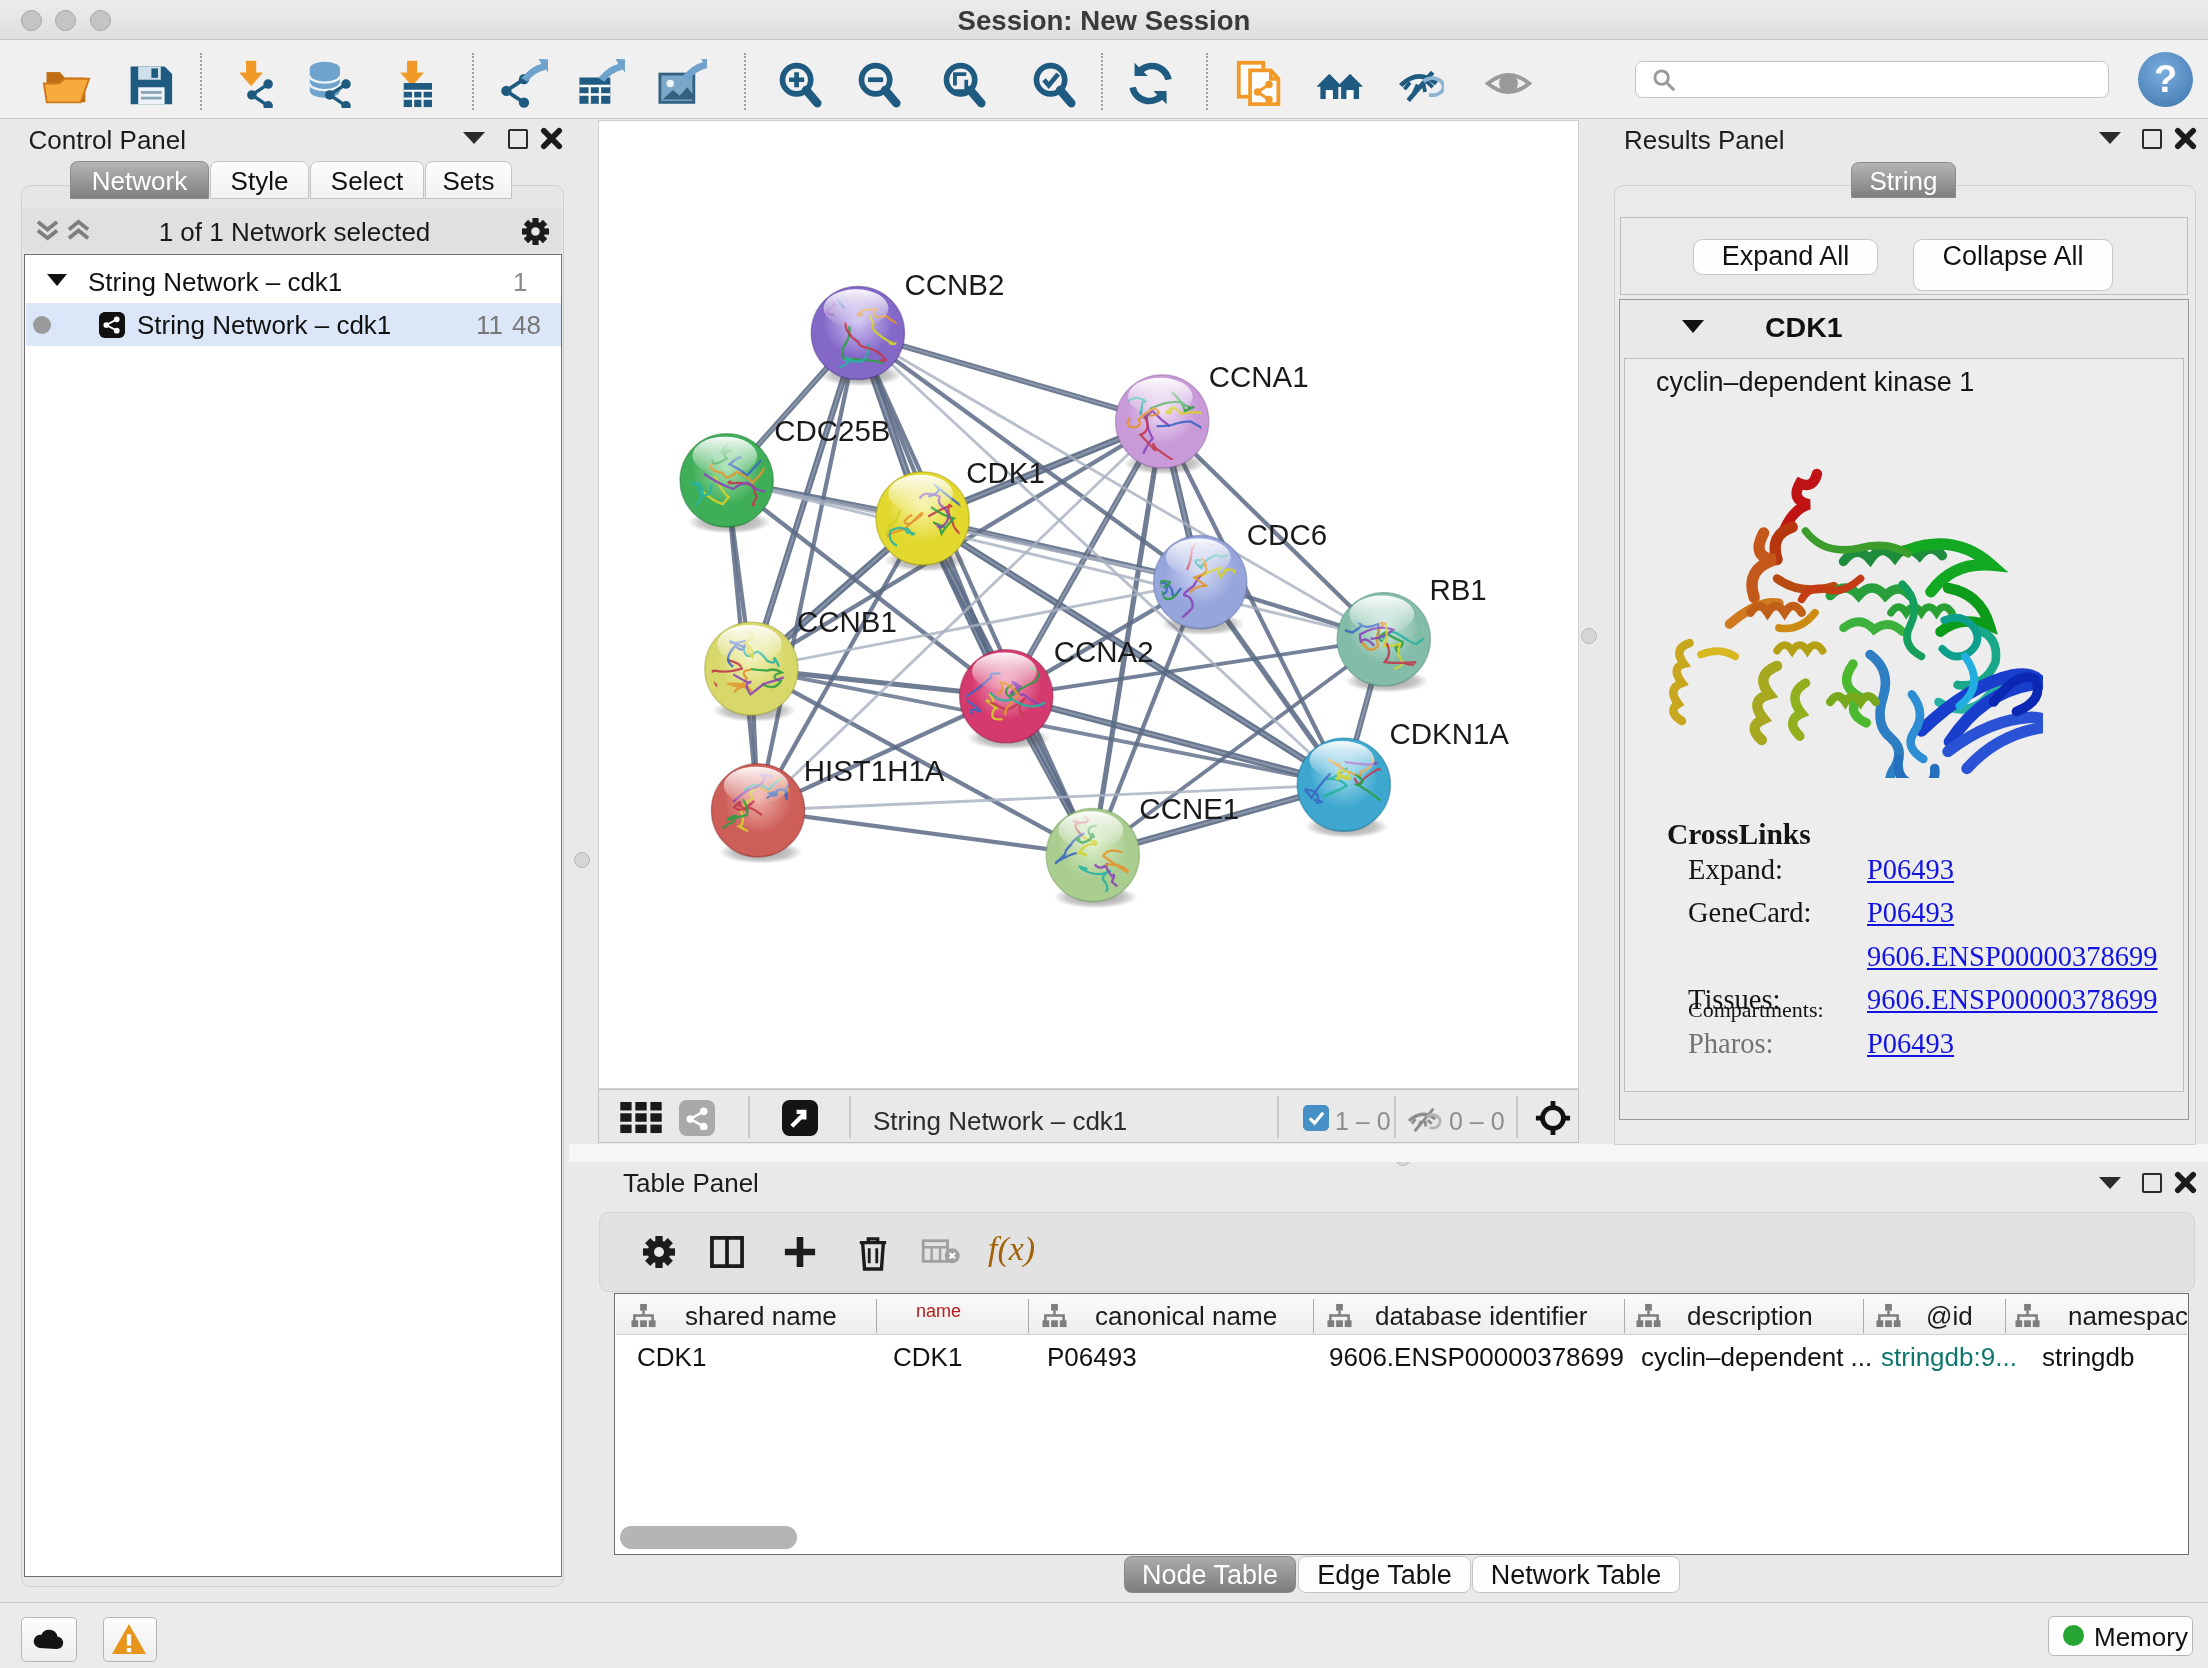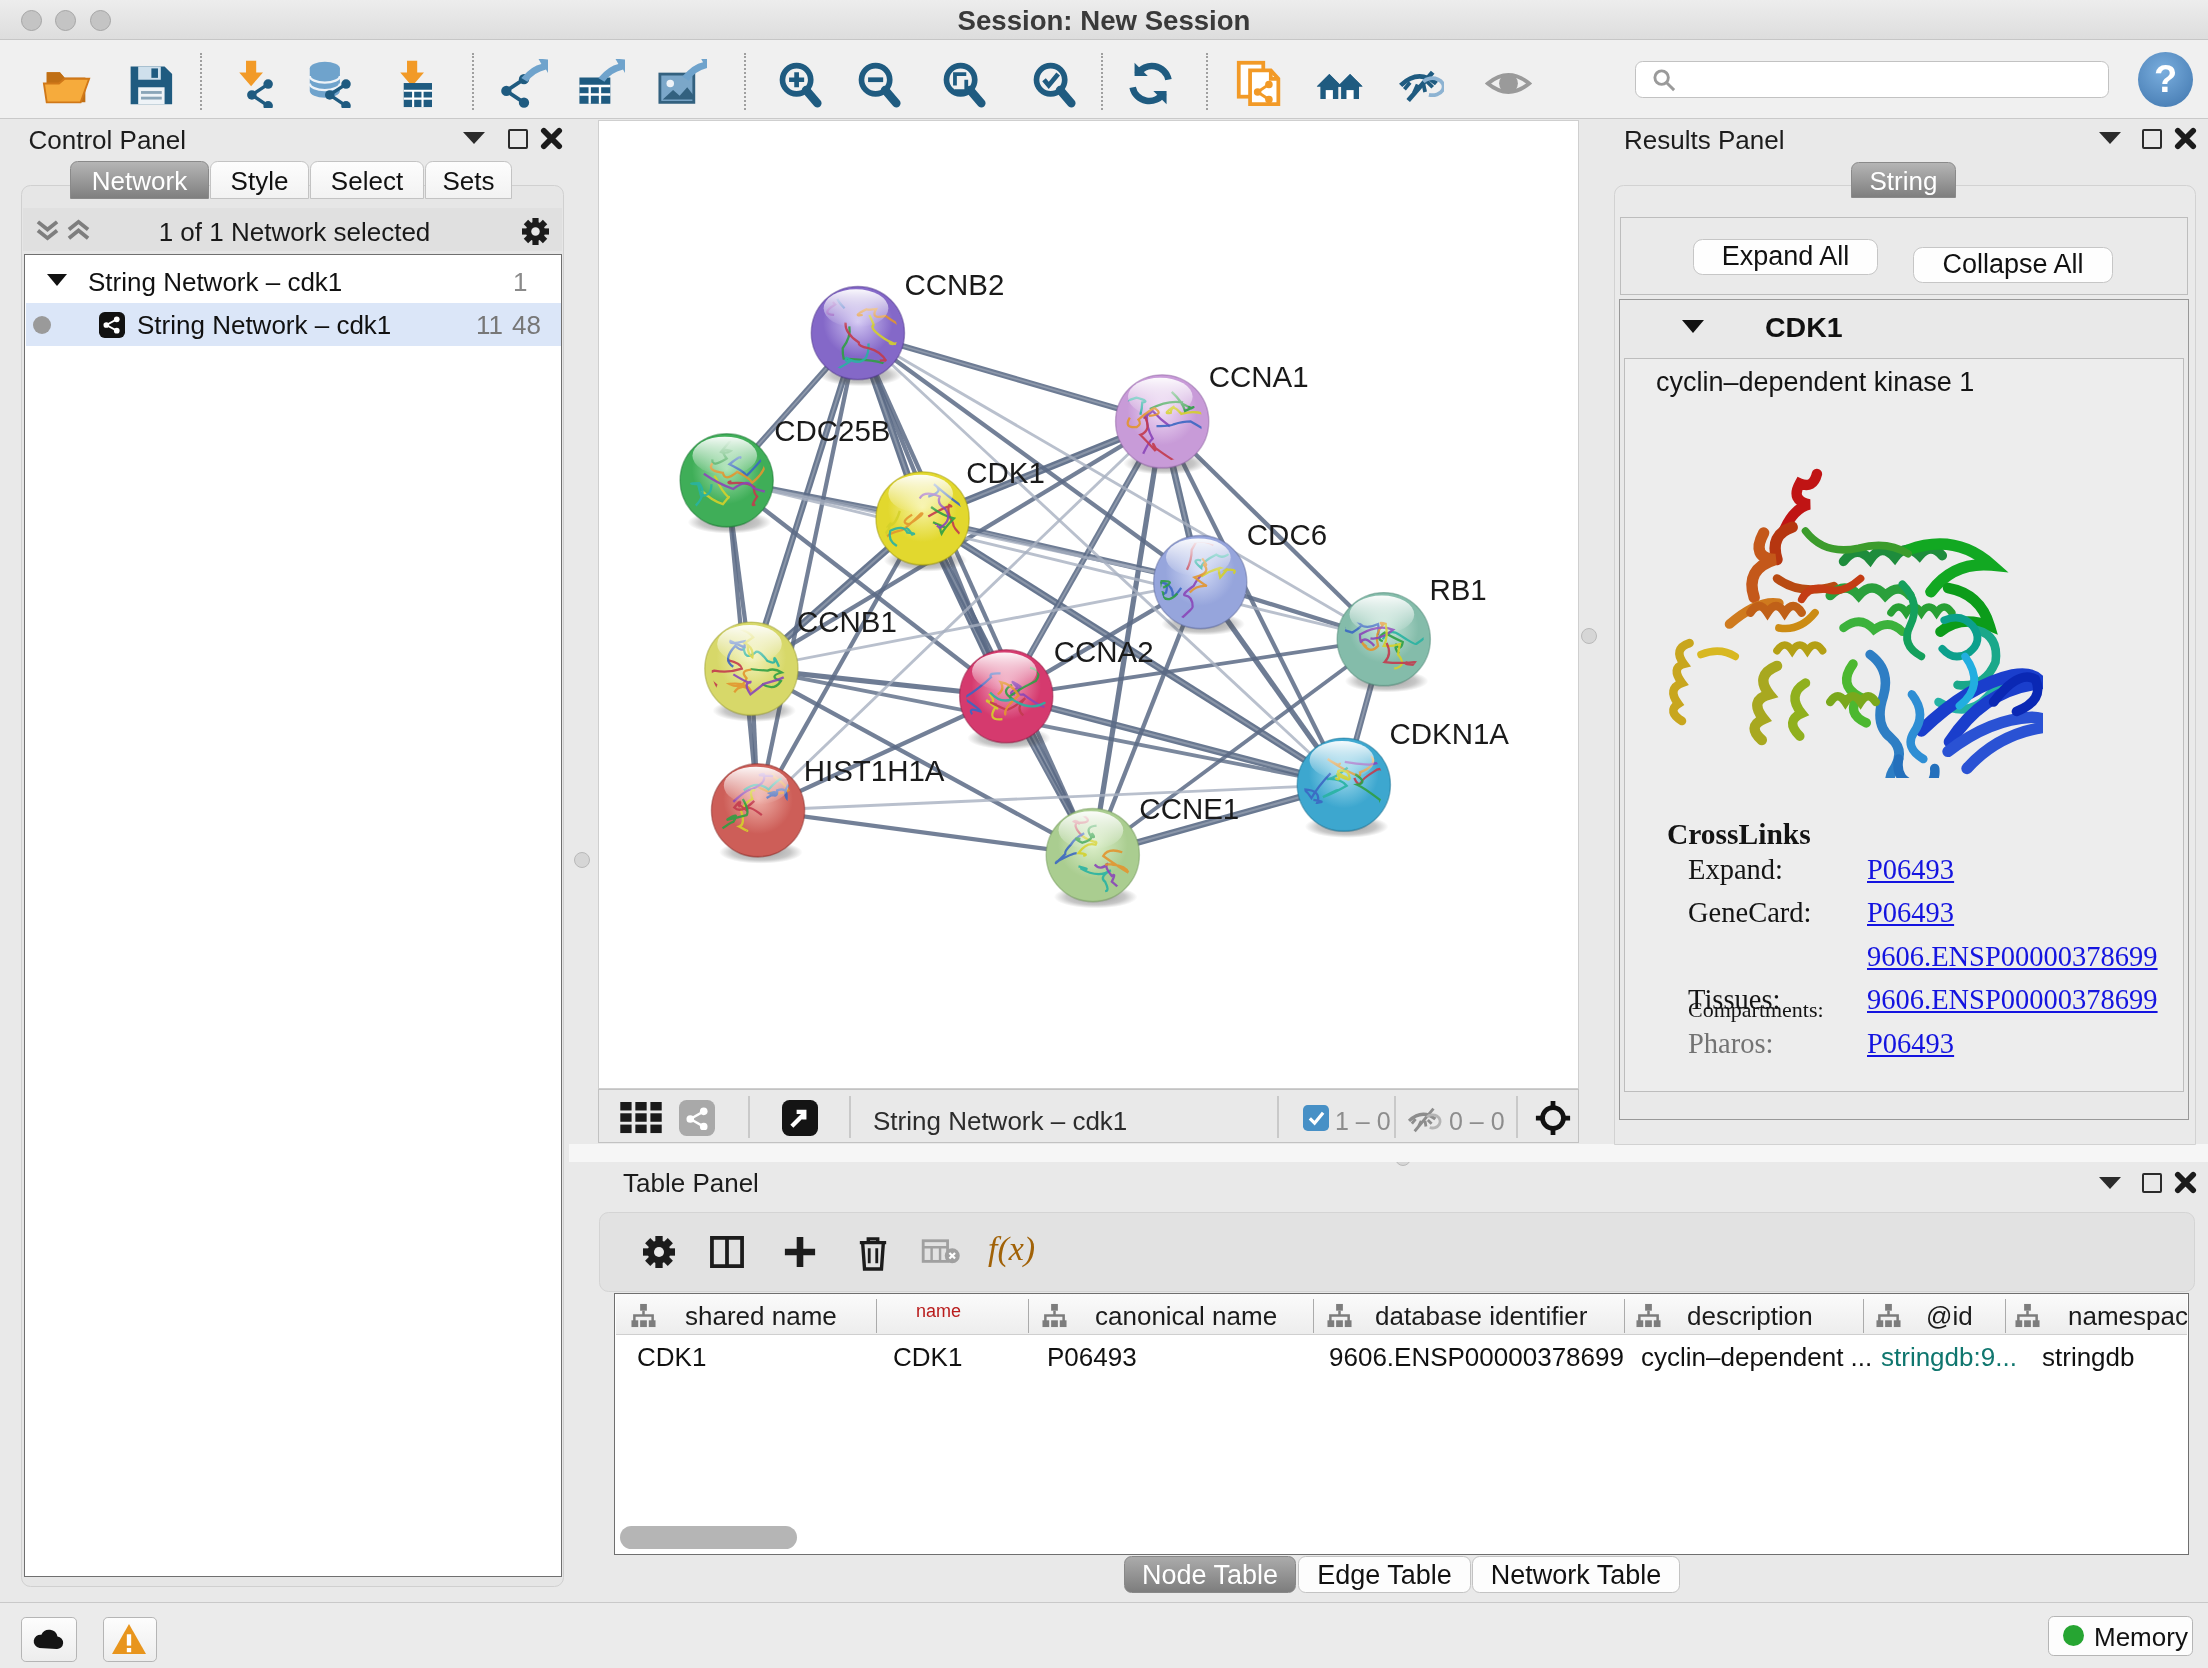--- a/index.html
+++ b/index.html
@@ -674,21 +674,21 @@
 <div class="abs ptitle" style="left:1624px;top:125px">Results Panel</div>
 <div style="position:absolute;left:2099px;top:132px;width:0;height:0;border-left:11.4px solid transparent;border-right:11.4px solid transparent;border-top:12.4px solid #2b2b2b"></div>
 <div style="position:absolute;left:2142px;top:129px;width:16px;height:16px;border:2.9px solid #2b2b2b;border-radius:1.9px"></div>
 <svg style="position:absolute;left:2174px;top:127px" width="23" height="23" viewBox="0 0 24 24">
     <path d="M4 4 L20 20 M20 4 L4 20" stroke="#1b1b1b" stroke-width="6" stroke-linecap="round"></path>
   </svg>
 <div class="abs" style="left:1614px;top:185px;width:582px;height:960px;background:#eaeaea;border:1px solid #d2d2d2;border-radius:9.5px 9.5px 0 0;box-sizing:border-box"></div>
 <div class="tab tabsel" style="left:1851px;top:162px;width:105px;height:36px;line-height:36px">String</div>
 <div class="abs" style="left:1620px;top:217px;width:568px;height:78px;border:1px solid #bdbdbd;background:#eaeaea;box-sizing:border-box"></div>
 <div class="btn" style="left:1693px;top:239px;width:185px;height:36px;line-height:32px">Expand All</div>
-<div class="btn" style="left:1913px;top:247px;width:200px;height:36px;line-height:32px">Collapse All</div>
+<div class="btn" style="left:1913px;top:239px;width:200px;height:52px;line-height:32px">Collapse All</div>
 <div class="abs" style="left:1619px;top:299px;width:570px;height:821px;border:1.9px solid #989898;background:#e9e9e9;box-sizing:border-box"></div>
 <div style="position:absolute;left:1682px;top:320px;width:0;height:0;border-left:11.4px solid transparent;border-right:11.4px solid transparent;border-top:13.3px solid #111"></div>
 <div class="abs" style="left:1765px;top:311px;font-size:28.5px;font-weight:bold;color:#111">CDK1</div>
 <div class="abs" style="left:1624px;top:358px;width:560px;height:734px;border:1px solid #bdbdbd;background:#ededed;box-sizing:border-box"></div>
 <div class="abs" style="left:1656px;top:367px;font-size:27px;color:#141414">cyclin–dependent kinase 1</div>
 <svg style="position:absolute;left:1663px;top:417px;" width="380" height="361" viewBox="0 0 400 380">
     <path d="M128 118 q10 -22 26 -26 q-20 -4 -10 -22 q14 6 18 -10" fill="none" stroke="#c01414" stroke-width="11" stroke-linecap="round" stroke-opacity="1.0"></path>
     <path d="M120 150 q-8 -26 16 -34" fill="none" stroke="#b63610" stroke-width="12" stroke-linecap="round" stroke-opacity="1.0"></path>
     <path d="M96 190 q-10 -30 22 -40 q-26 -2 -12 -28" fill="none" stroke="#c4581a" stroke-width="12" stroke-linecap="round" stroke-opacity="1.0"></path>
     <path d="M70 218 q30 -26 52 -22" fill="none" stroke="#cf7a1e" stroke-width="10" stroke-linecap="round" stroke-opacity="1.0"></path>

